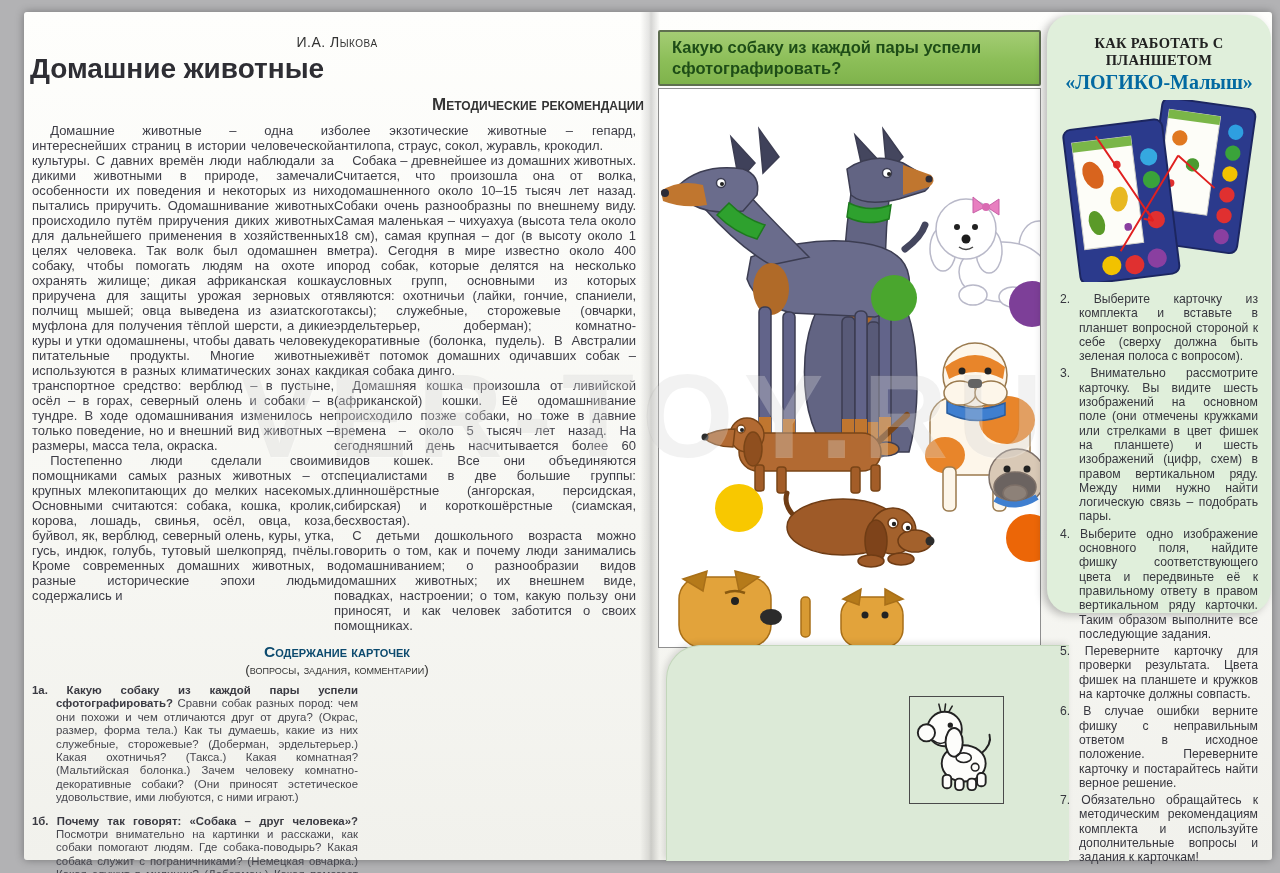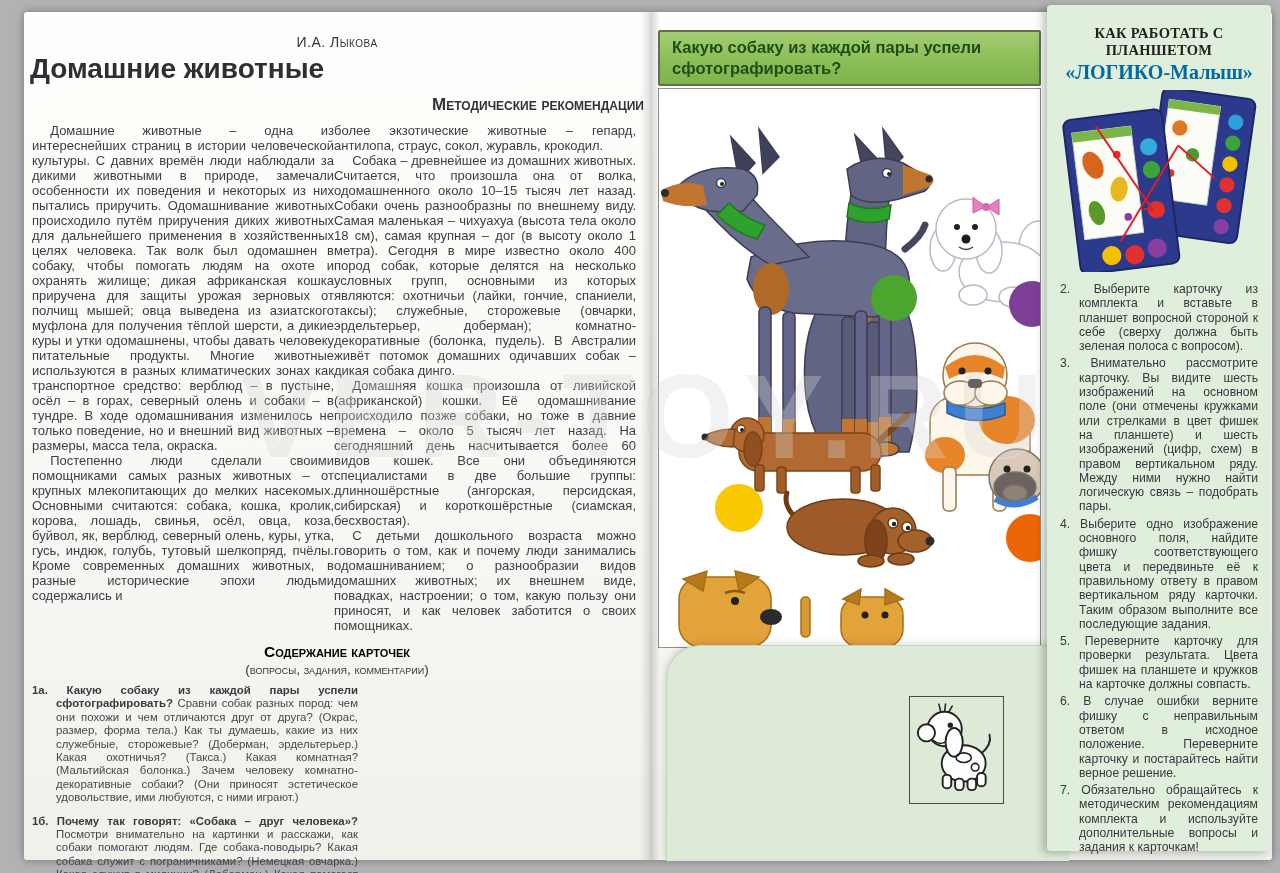--- a/index.html
+++ b/index.html
@@ -14,21 +14,21 @@
   
   .left-page{position:absolute;left:30px;top:12px;width:614px;height:848px;padding-top:22px;z-index:2;}
   .author{text-align:center;font-variant:small-caps;font-size:14px;letter-spacing:.5px;color:#333;}
   .book-title{font-size:28px;font-weight:700;margin:3px 0 5px;color:#2e2e34;}
   .subtitle{text-align:center;font-size:13px;margin-top:2px;color:#3c3c44;}
   .h-method{text-align:right;font-variant:small-caps;font-weight:600;font-size:17px;margin:10px 0 8px;color:#333;}
   .cols{display:flex;padding:0 2px;}
   .col{width:302px;font-size:13px;line-height:15px;text-align:justify;color:#3d3d46;}
   .col p{margin:0;text-indent:1.4em;}
   .col p.noind{text-indent:0;}
-  .h-cards{text-align:center;font-variant:small-caps;font-weight:600;font-size:15.5px;margin:10px 0 0;color:#000000;}
+  .h-cards{text-align:center;font-variant:small-caps;font-weight:600;font-size:15.5px;margin:10px 0 0;color:#0c4a6e;}
   .h-cards2{text-align:center;font-variant:small-caps;font-size:13.5px;margin:1px 0 7px;color:#333;}
   .qrow{display:flex;gap:10px;padding:0 2px;flex-direction:column;}
   .q{width:302px;font-size:11.4px;line-height:13.4px;text-align:justify;
      padding-left:24px;text-indent:-24px;color:#46464e;}
   .qn,.ql{font-weight:700;color:#3a3a42;}
 
   
   .green-bar{position:absolute;left:658px;top:30px;width:383px;height:56px;box-sizing:border-box;
      background:linear-gradient(180deg,#a4cd74 0%,#8cbe58 55%,#7fb34c 100%);
      border:2px solid #5f7050;border-radius:2px;z-index:2;
@@ -44,22 +44,22 @@
   .ill{position:absolute;}
 
   
   .flap{position:absolute;left:666px;top:645px;width:402px;height:215px;background:#dcead7;
      border-top:1px solid #c2d6ba;border-left:1px solid #c2d6ba;border-top-left-radius:34px;
      box-shadow:-2px -2px 6px rgba(0,0,0,.12);z-index:6;}
   .sketch-frame{position:absolute;left:242px;top:50px;width:93px;height:106px;
      border:1.5px solid #4a4a4a;display:flex;align-items:center;justify-content:center;}
 
   
-  .sidebar{position:absolute;left:1047px;top:5px;width:224px;height:846px;box-sizing:border-box;
-     background:#e0efdb;border-radius:4px;box-shadow:-4px 2px 8px rgba(0,0,0,.25);z-index:10;
+  .sidebar{position:absolute;left:1047px;top:15px;width:224px;height:598px;box-sizing:border-box;
+     background:#e0efdb;border-radius:24px;box-shadow:-4px 2px 8px rgba(0,0,0,.25);z-index:10;
      padding:20px 13px 0 13px;}
   .sb-t1{text-align:center;font-family:"Liberation Serif","DejaVu Serif",serif;font-weight:700;
      font-size:14.5px;color:#222;letter-spacing:.3px;}
   .sb-t2{text-align:center;font-family:"Liberation Serif","DejaVu Serif",serif;font-weight:700;
      font-size:20px;color:#0369a1;margin-top:2px;}
   .sb-img{margin:6px auto 4px;width:198px;height:182px;}
   .steps{list-style:none;margin:2px 0 0;padding:0;font-size:12.2px;line-height:14.3px;
      text-align:justify;color:#37373f;}
   .steps li{padding-left:19px;text-indent:-19px;margin-bottom:3px;}
   .steps .sn{color:#37373f;}

